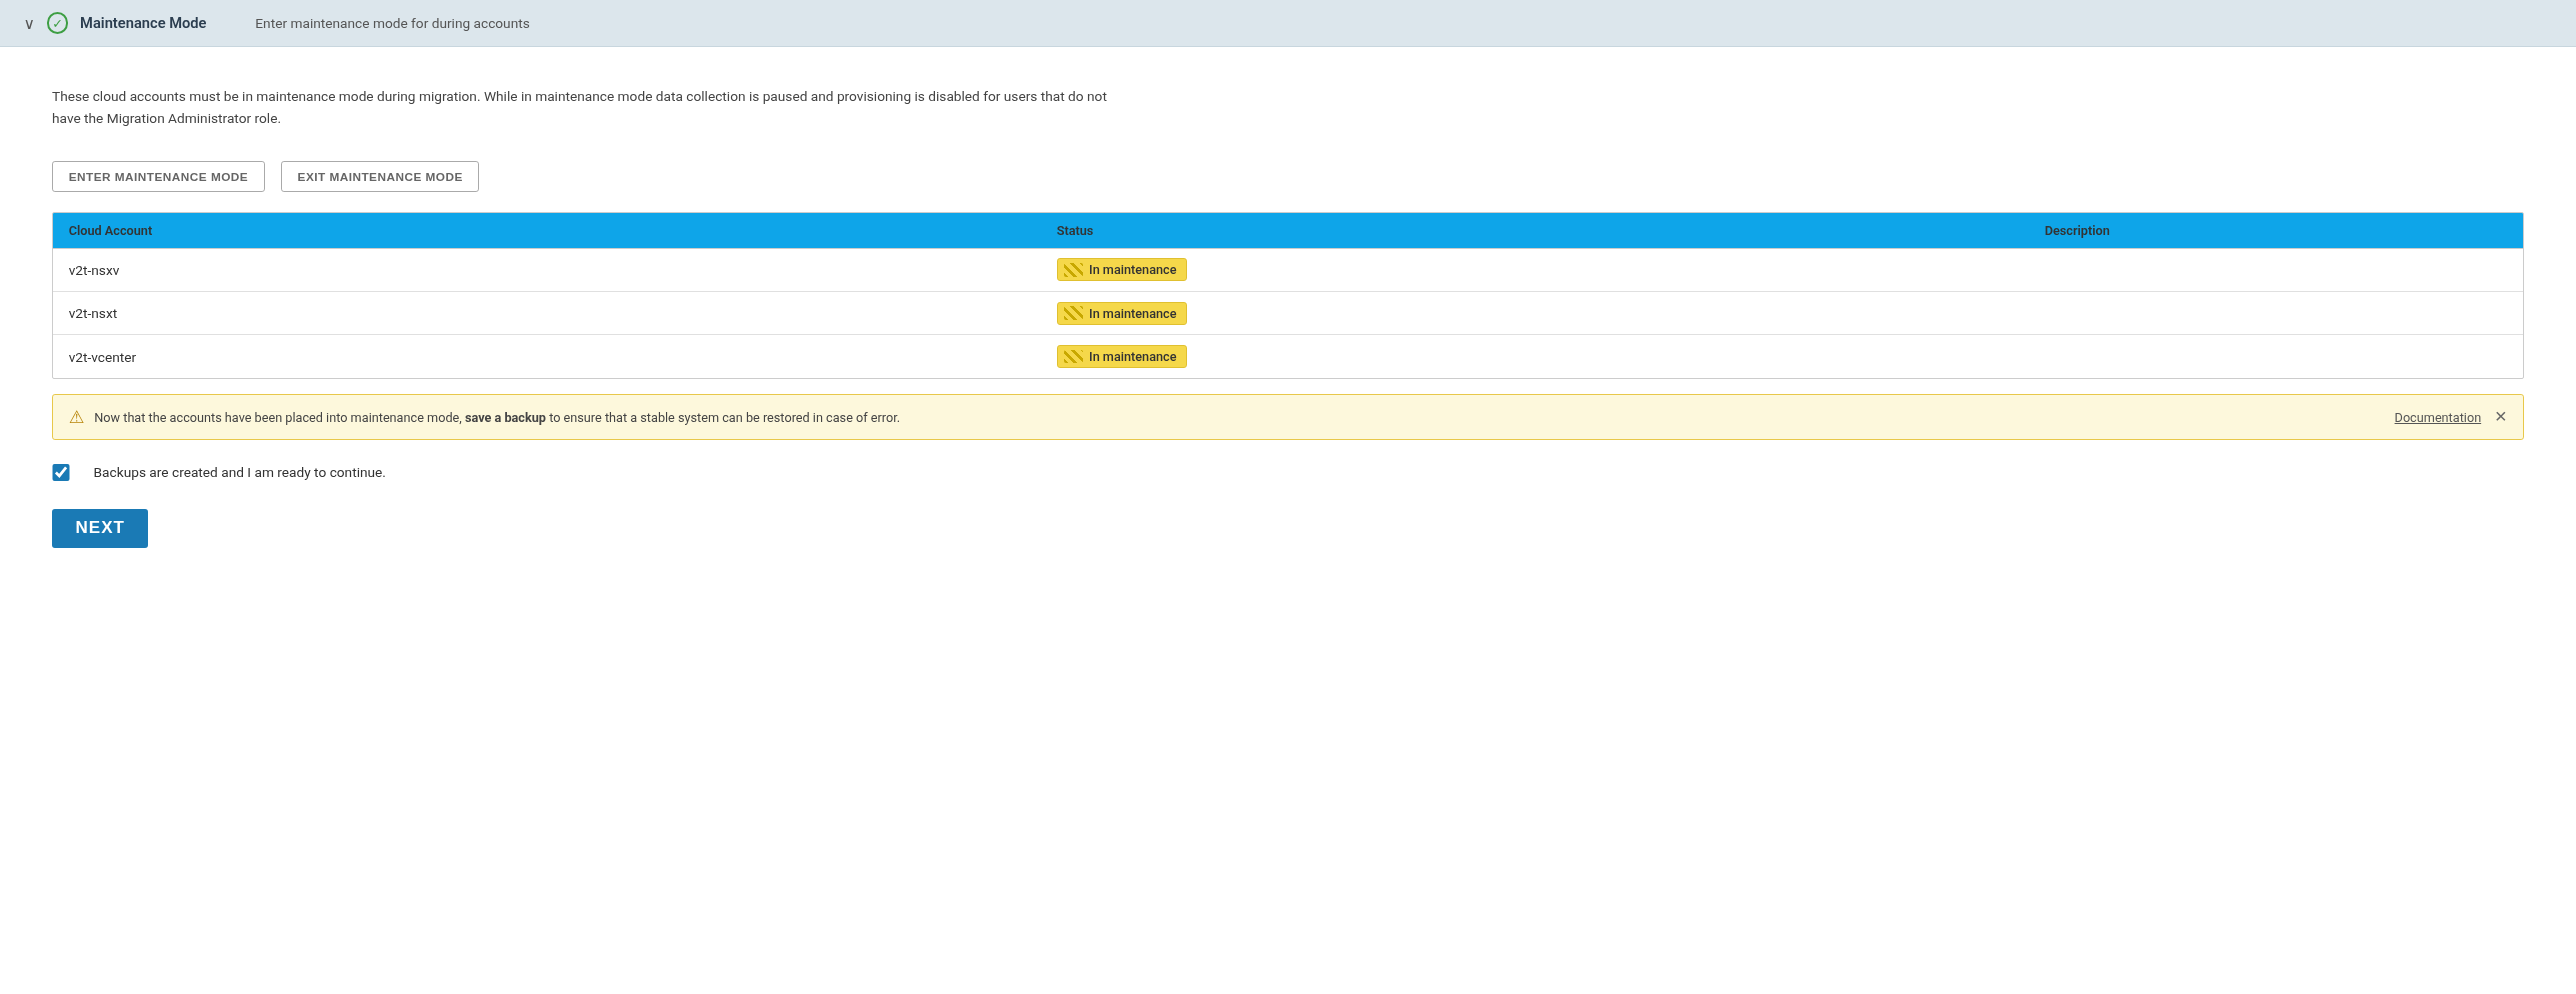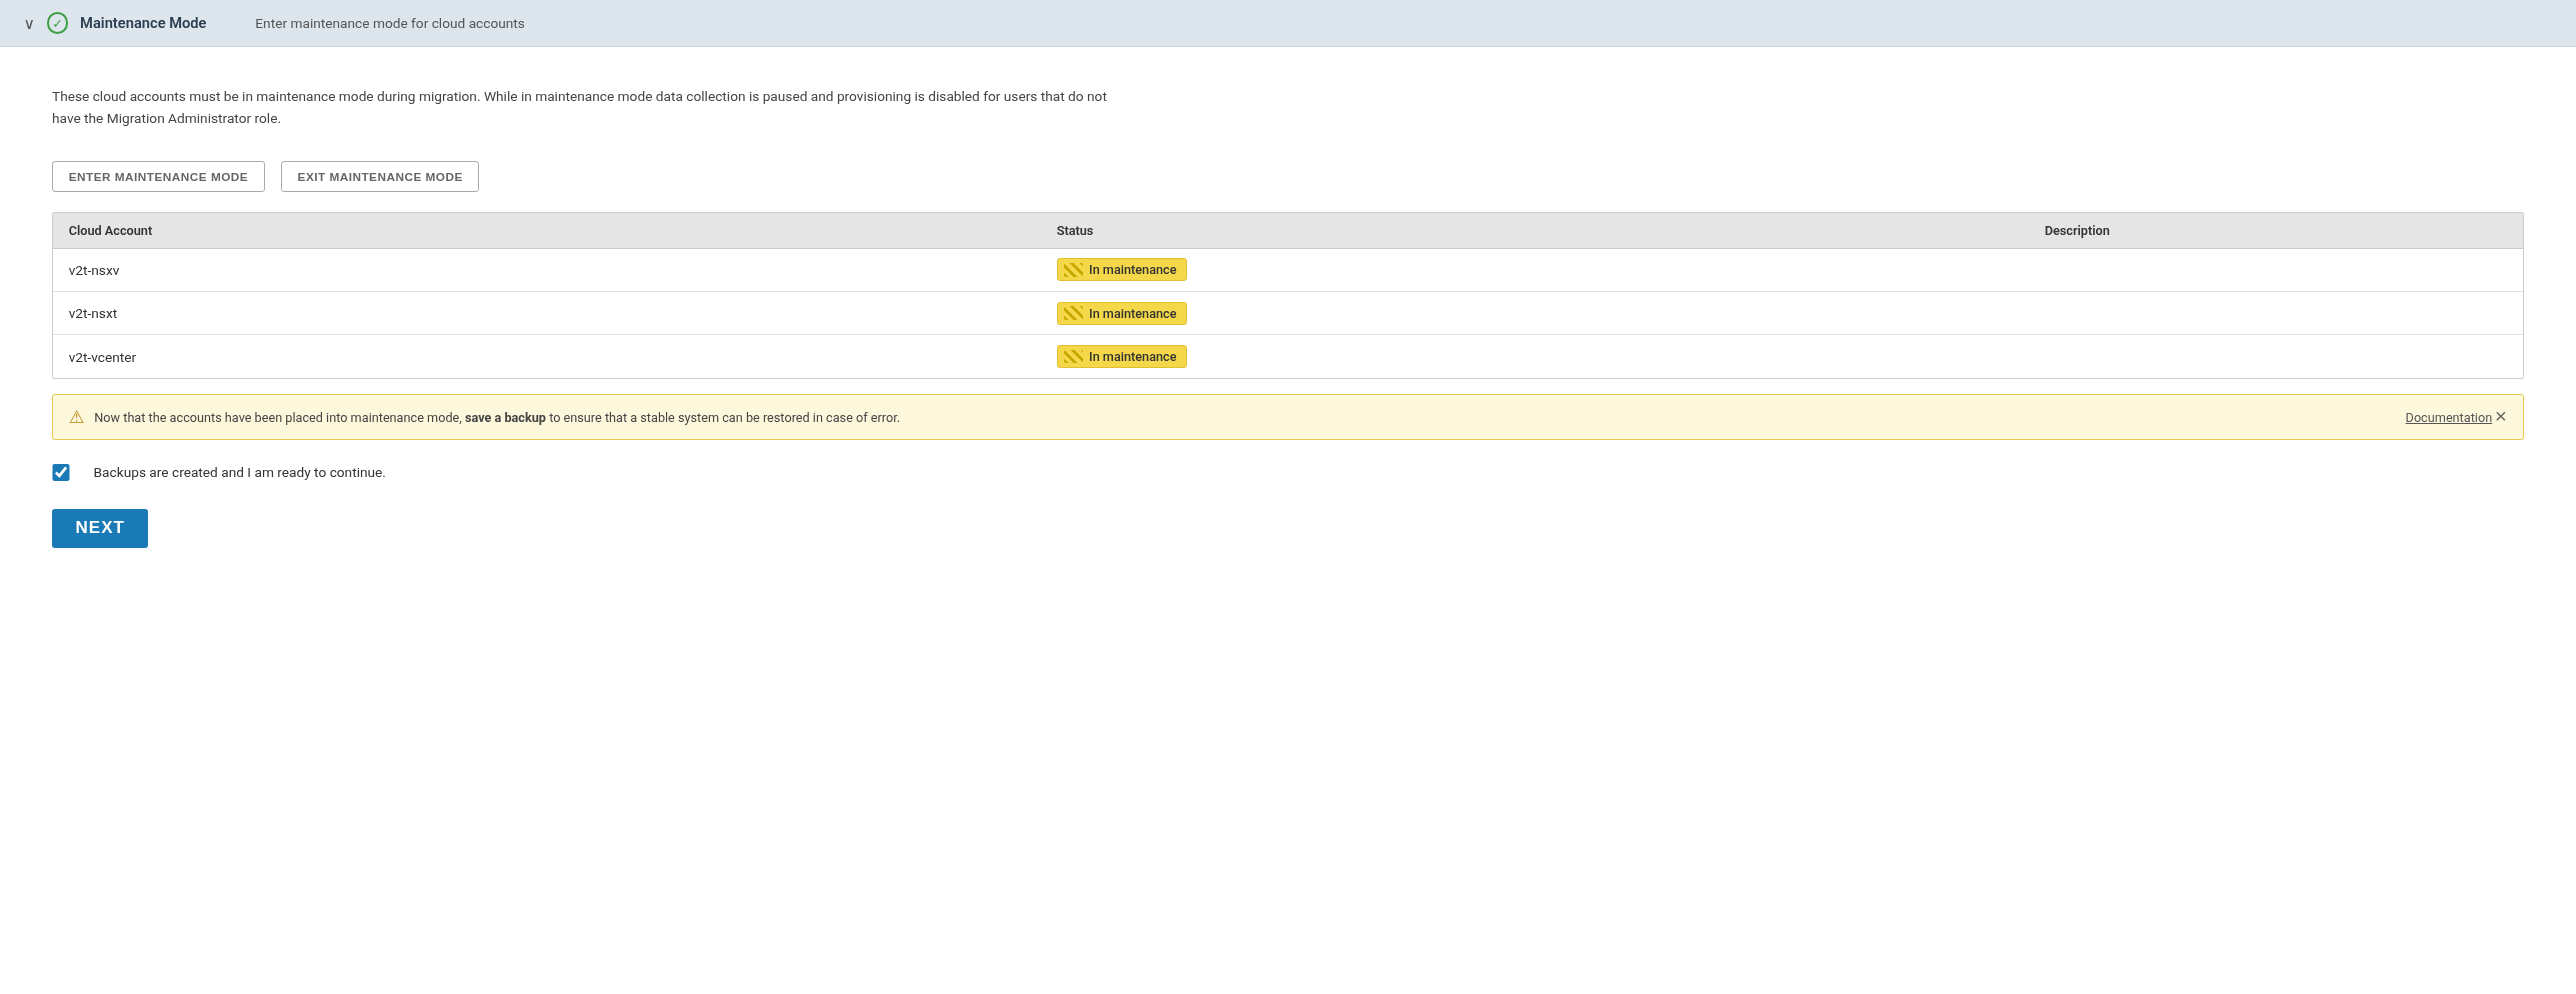--- a/index.html
+++ b/index.html
@@ -87,21 +87,21 @@
       border: 1px solid #ccc;
       border-radius: 2px;
       margin-bottom: 15.7px;
       overflow: hidden;
     }
     table {
       width: 100%;
       border-collapse: collapse;
     }
     thead tr {
-      background: #e5e5e5;
+      background: #0ea5e9;
     }
     thead th {
       text-align: left;
       padding: 9.8px 15.7px;
       font-size: 12.7px;
       font-weight: 600;
       color: #333;
       border-bottom: 1px solid #ccc;
     }
     tbody tr {
@@ -172,21 +172,21 @@
       font-size: 12.7px;
       color: #444;
       line-height: 1.5;
     }
     .warning-text strong {
       font-weight: 700;
     }
     .warning-right {
       display: flex;
       align-items: center;
-      gap: 2px;
+      gap: 13px;
       flex-shrink: 0;
       justify-content: space-between;
     }
     .doc-link {
       font-size: 12.7px;
       color: #555;
       text-decoration: underline;
       cursor: pointer;
     }
     .close-btn {
@@ -233,21 +233,21 @@
   </style>
 </head>
 <body>
 
 <div class="header">
   <span class="header-chevron">∨</span>
   <div class="header-check">
     <span>✓</span>
   </div>
   <span class="header-title">Maintenance Mode</span>
-  <span class="header-subtitle">Enter maintenance mode for cloud accounts</span>
+  <span class="header-subtitle">Enter maintenance mode for during accounts</span>
 </div>
 
 <div class="main">
 
   <p class="description">These cloud accounts must be in maintenance mode during migration. While in maintenance mode data collection is paused and provisioning is disabled for users that do not have the Migration Administrator role.</p>
 
   <div class="button-row">
     <button class="btn-outline">ENTER MAINTENANCE MODE</button>
     <button class="btn-outline">EXIT MAINTENANCE MODE</button>
   </div>

